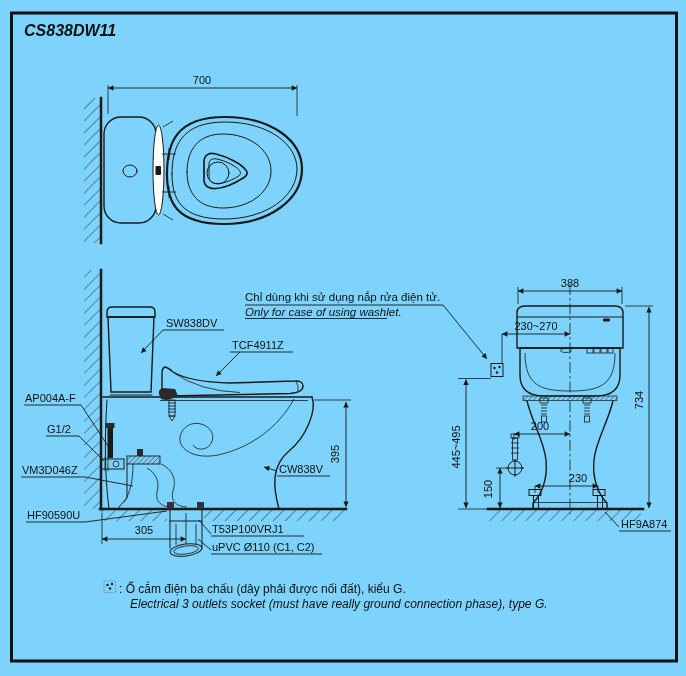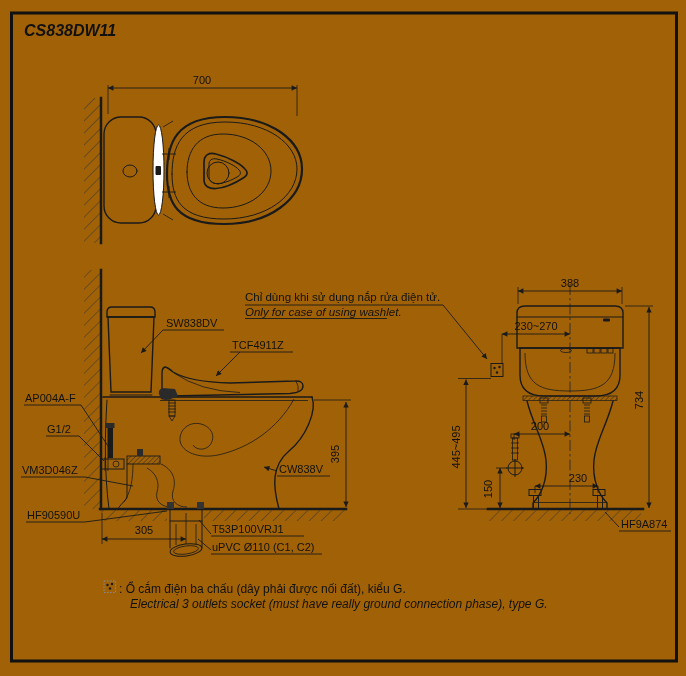--- a/index.html
+++ b/index.html
@@ -1,16 +1,16 @@
 <!DOCTYPE html>
 <html><head>
 <meta charset="utf-8">
 <style>
   html,body{margin:0;padding:0;background:#fff;}
-  .page{width:686px;height:676px;position:relative;background:#a16207;overflow:hidden;}
+  .page{width:686px;height:676px;position:relative;background:#7dd3fc;overflow:hidden;}
   svg{display:block;}
   .ln{stroke:#1a1a1a;stroke-width:1;fill:none;stroke-linecap:round;}
   .ln14{stroke:#1a1a1a;stroke-width:1.4;fill:none;stroke-linecap:round;}
   .ln16{stroke:#1a1a1a;stroke-width:1.7;fill:none;stroke-linecap:round;}
   .ln22{stroke:#1a1a1a;stroke-width:2.2;fill:none;stroke-linecap:round;}
   .thick{stroke:#1a1a1a;stroke-width:2.5;fill:none;stroke-linecap:square;}
   .thin{stroke:#1a1a1a;stroke-width:0.8;fill:none;}
   .dim{stroke:#1a1a1a;stroke-width:0.9;fill:none;}
   .dark{fill:#1a1a1a;stroke:none;}
   .centerline{stroke:#2a2a2a;stroke-width:0.9;fill:none;stroke-dasharray:11 3 2.5 3;}

